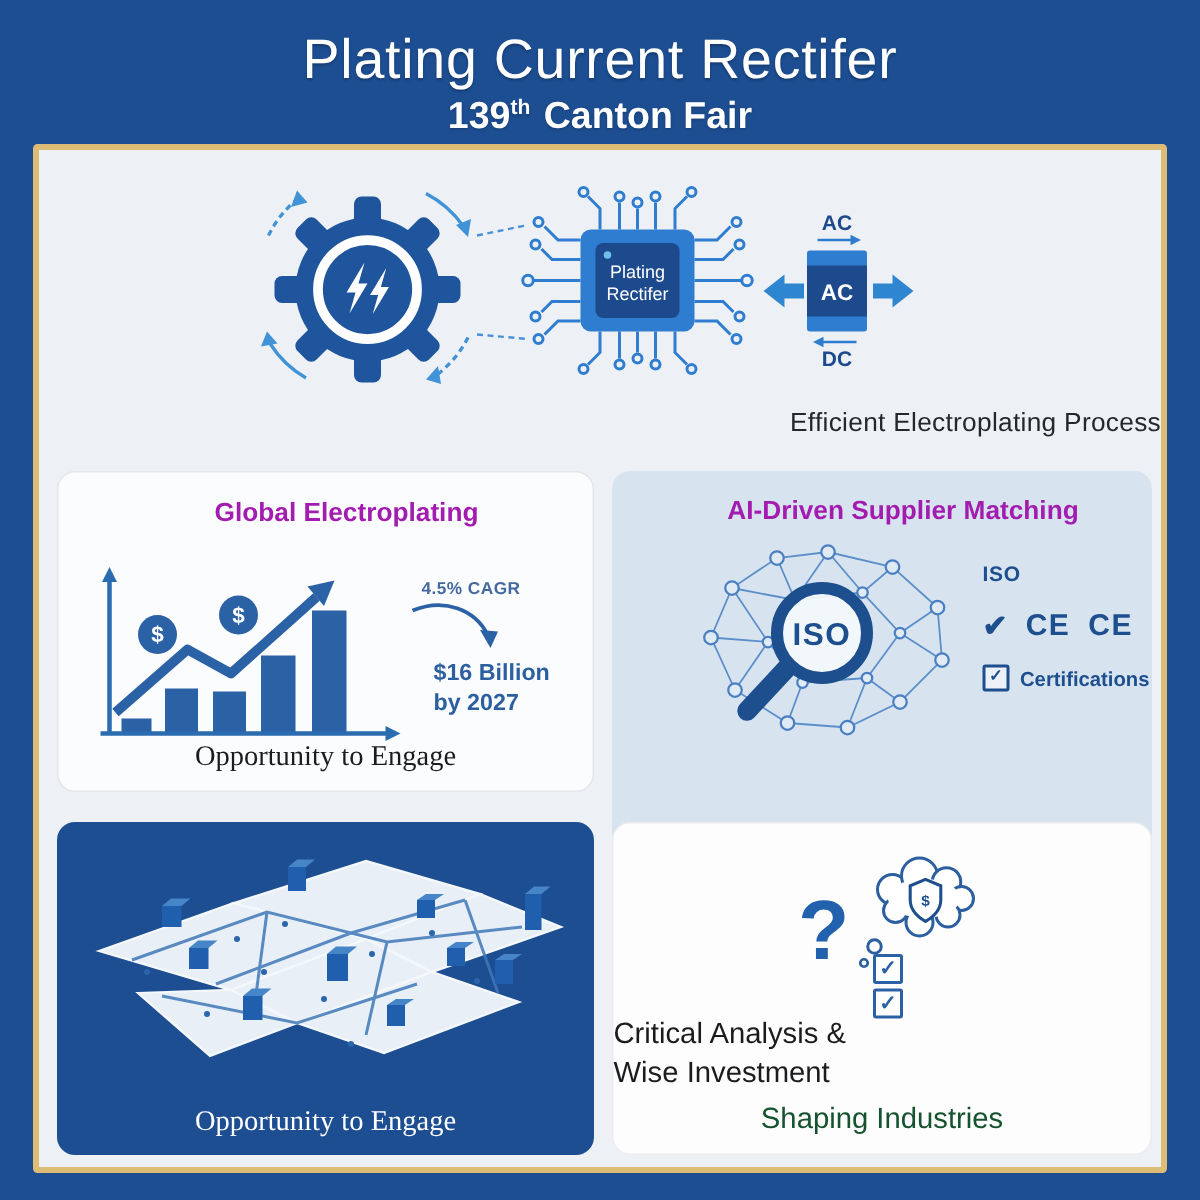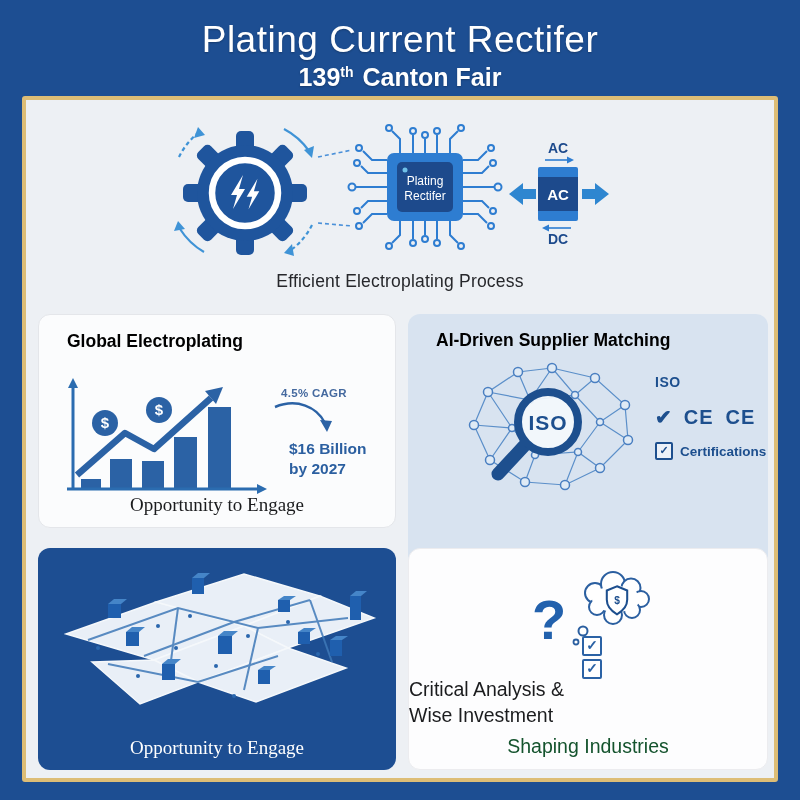--- a/index.html
+++ b/index.html
@@ -15,30 +15,30 @@
   .header .subtitle sup{font-size:14px;}
   .header .fair-name{margin-left:9px;}
   
   .frame{
     position:absolute;left:22px;top:96px;width:756px;height:686px;
     box-sizing:border-box;border:4px solid #ddbd76;border-radius:3px;
     background:#edf0f4;
   }
   .diagram{position:absolute;left:0;top:5px;width:748px;height:192px;}
   .diagram-caption{
-    position:absolute;top:166px;left:0;width:100%;text-align:center;
+    position:absolute;top:166px;left:0;width:100%;text-align:right;
     font-size:17.5px;font-weight:500;color:#26272b;letter-spacing:.2px;
   }
   
   .card{position:absolute;border-radius:12px;box-sizing:border-box;}
   .card-market{left:12px;top:214px;width:358px;height:214px;background:#fbfcfd;border:1px solid #e4e6ea;}
   .card-supplier{left:382px;top:214px;width:360px;height:276px;background:#d8e3f0;}
   .card-map{left:12px;top:448px;width:358px;height:222px;background:#1d4e92;}
   .card-analysis{left:382px;top:448px;width:360px;height:222px;background:#fdfdfe;border:1px solid #ececef;}
-  .card-title{padding-top:15px;text-align:left;font-size:17.5px;font-weight:600;color:#000000;line-height:1.32;margin-left:28px;}
+  .card-title{padding-top:15px;text-align:center;font-size:17.5px;font-weight:600;color:#a21caf;line-height:1.32;margin-left:28px;}
   .card-caption{position:absolute;bottom:11px;left:0;width:100%;text-align:center;font-size:19px;font-weight:500;color:#1b1c1e;font-family:Liberation Serif, serif;}
   .card-caption.white{color:#ffffff;}
   
   .chart-wrap{position:absolute;left:18px;top:62px;}
   .growth-side{position:absolute;left:224px;top:72px;width:130px;color:#2b5fa0;}
   .growth-side .cagr{font-size:11.5px;font-weight:600;color:#44699f;letter-spacing:.3px;margin-left:18px;}
   .growth-side .curve{margin:2px 0 0 8px;display:block;}
   .growth-side .value{margin:2px 0 0 26px;font-size:15.5px;font-weight:bold;line-height:1.3;}
   
   .network-wrap{position:absolute;left:52px;top:46px;}

